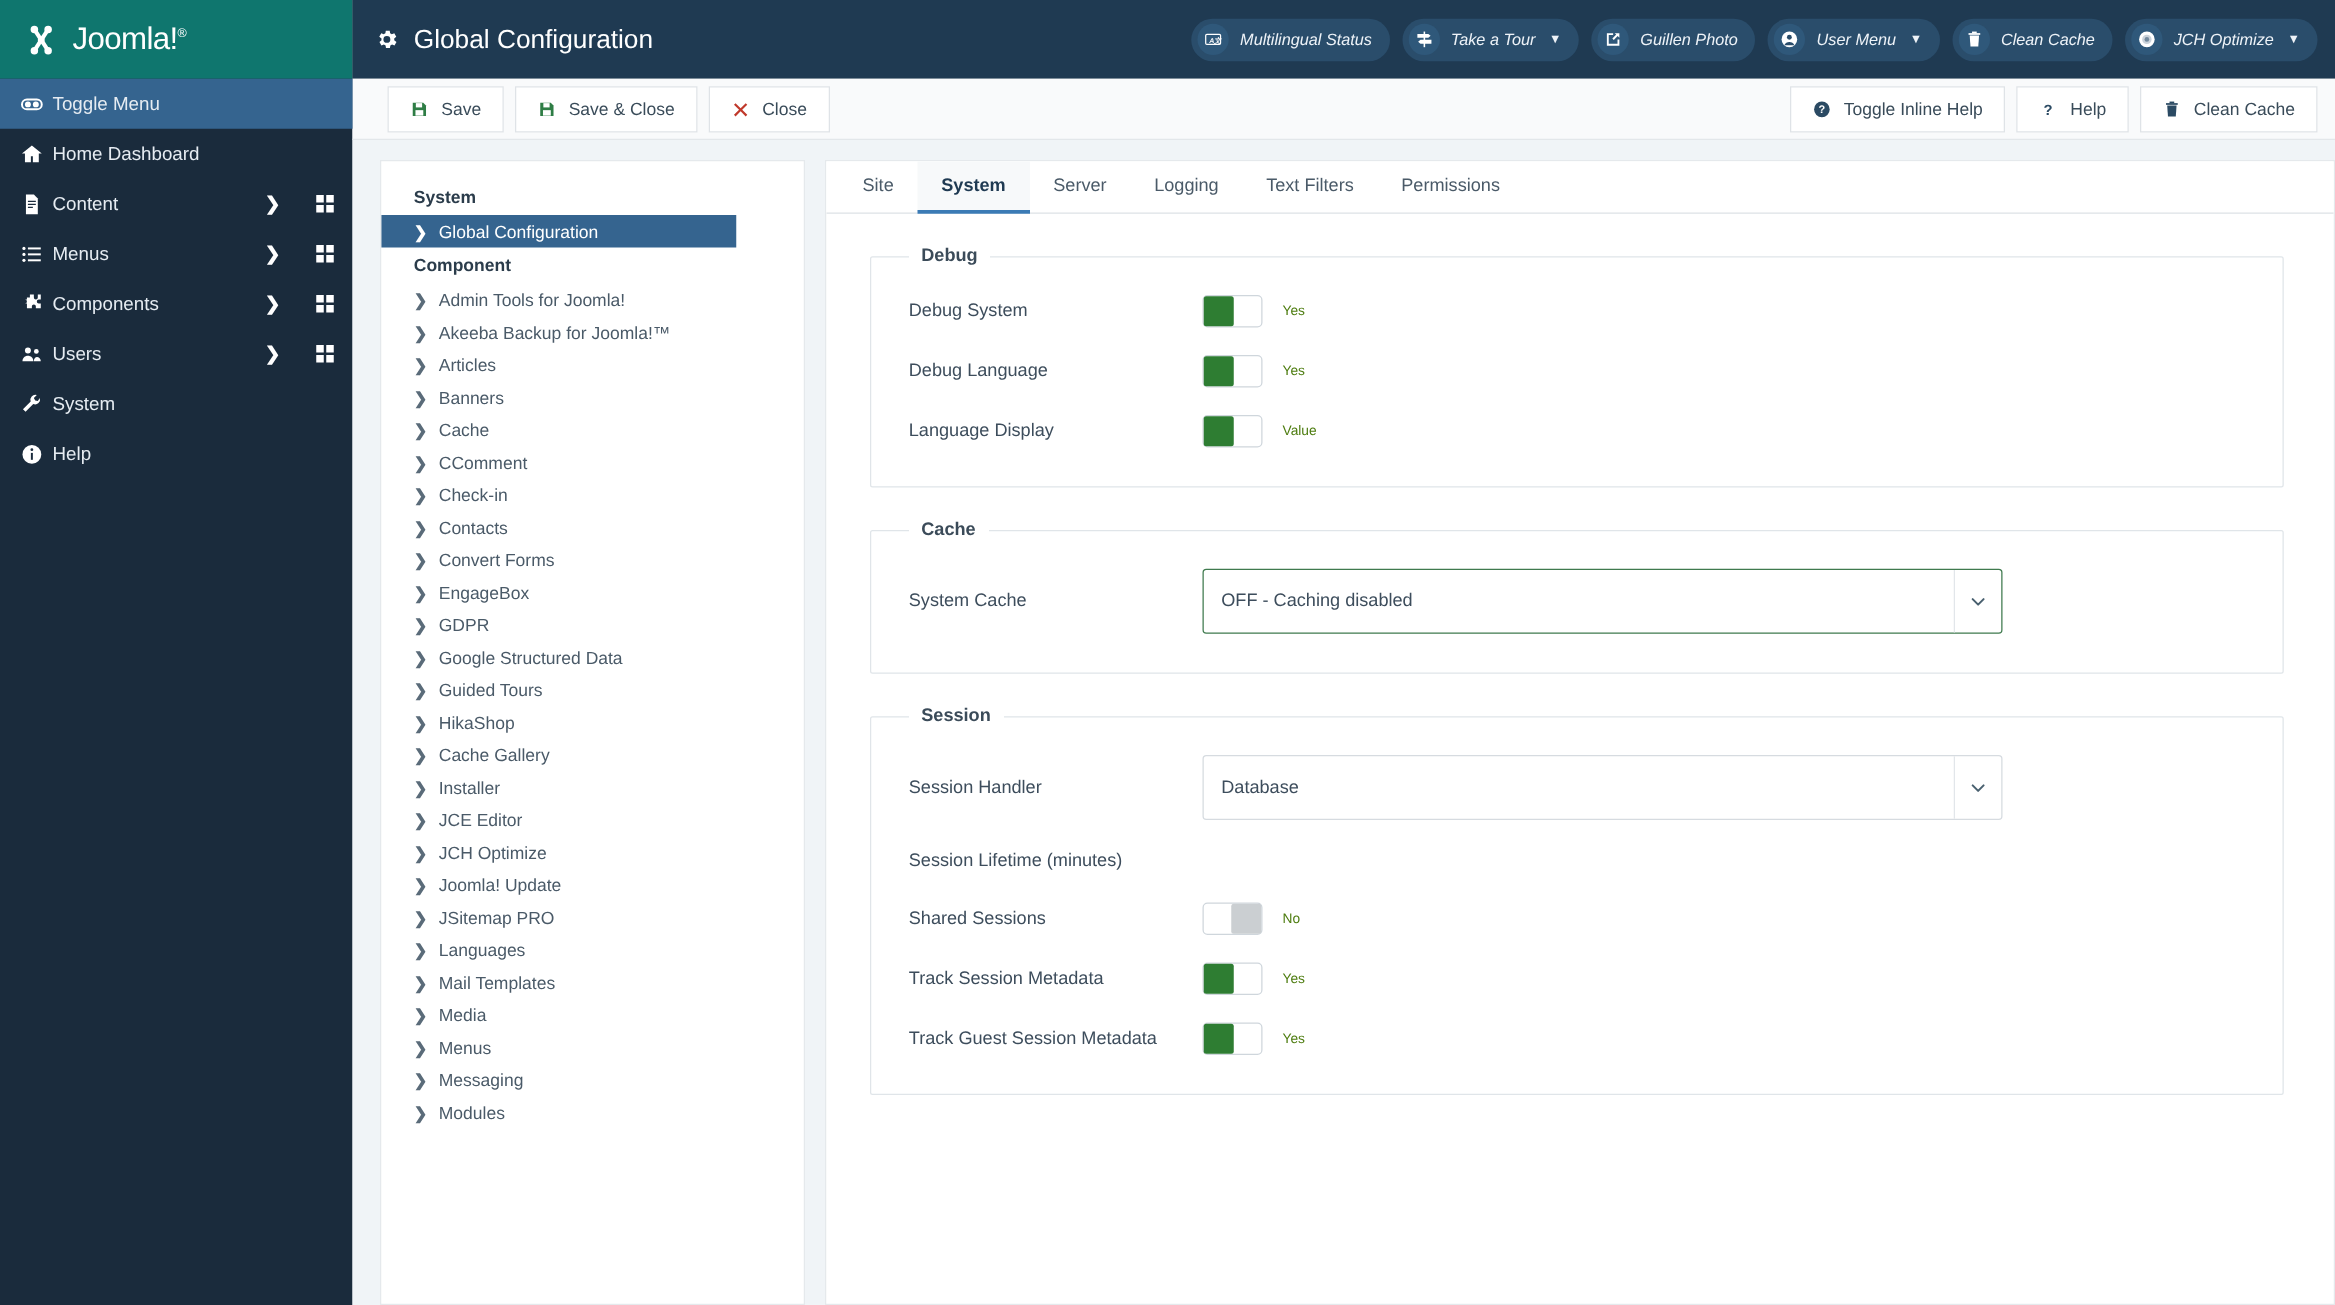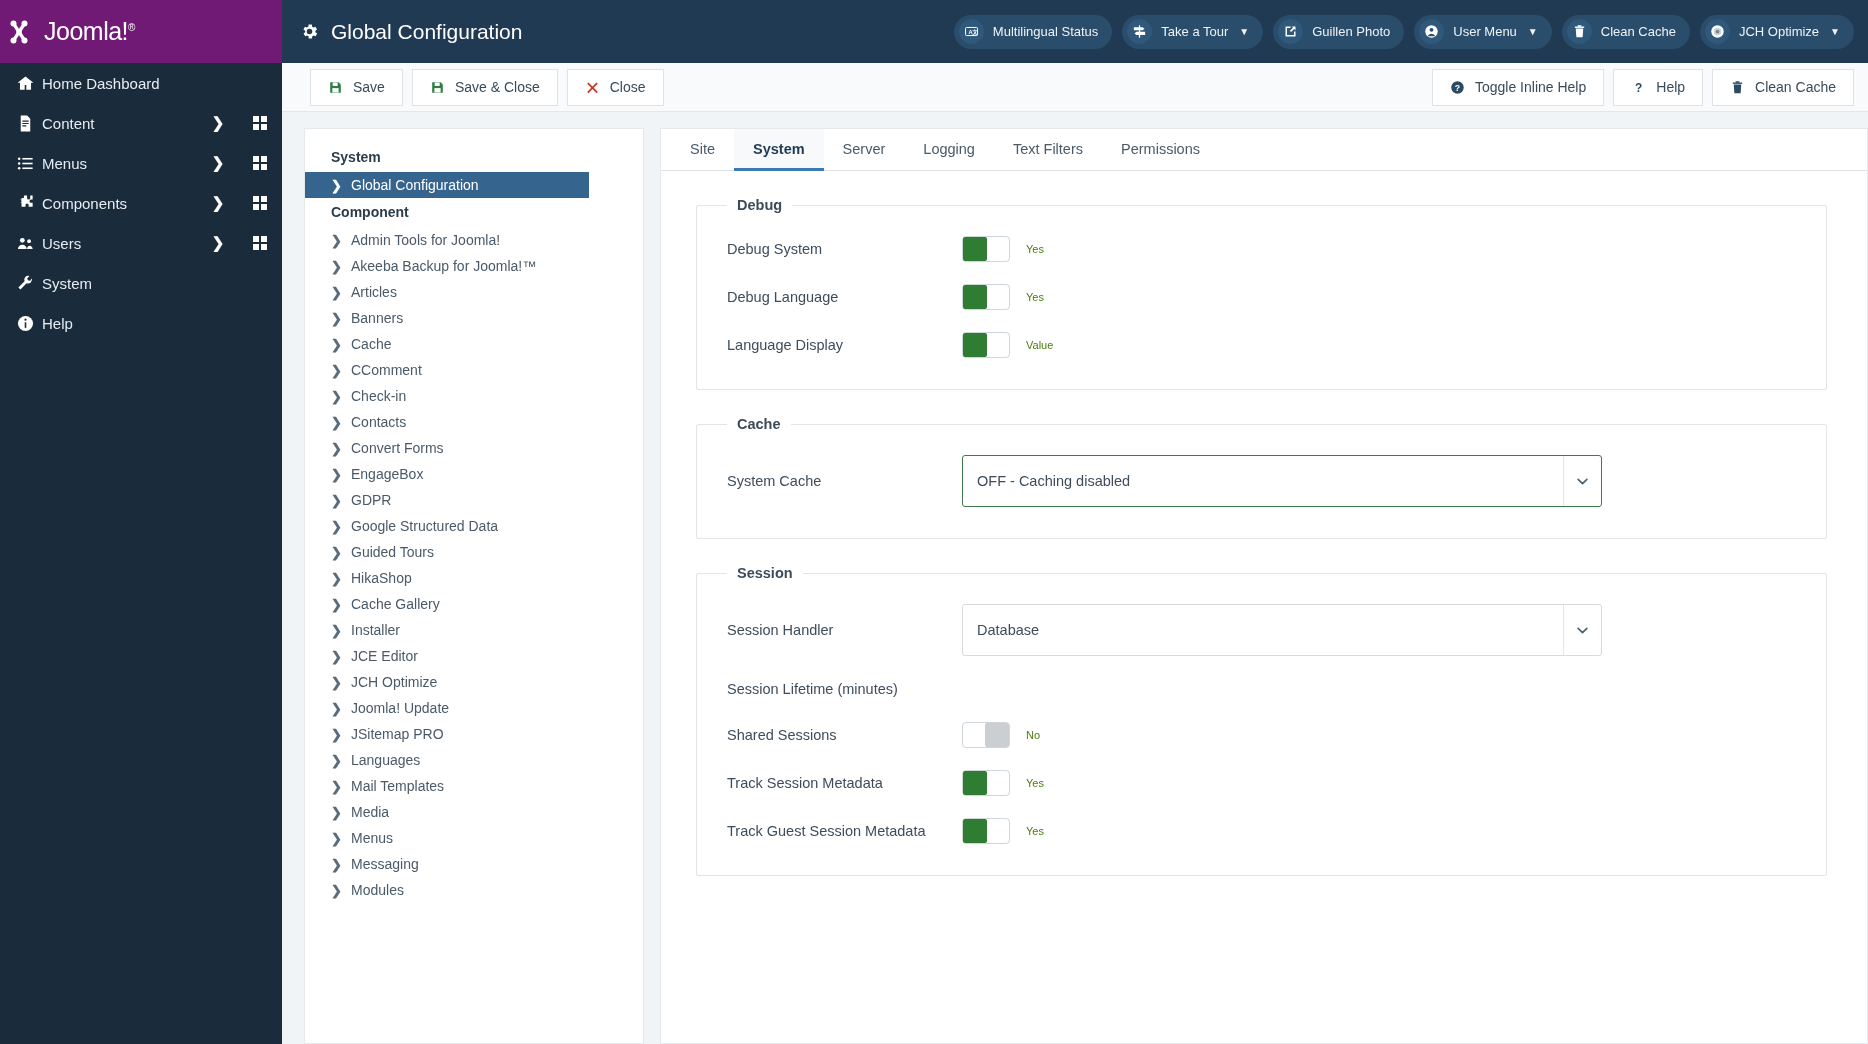--- a/index.html
+++ b/index.html
@@ -12,21 +12,21 @@
   .app { display: flex; width: 1868px; height: 1044px; }
 
   
   .sidebar {
     width: 282px; flex: 0 0 282px;
     background: #1a2b3c;
     display: flex; flex-direction: column;
   }
   .brand {
     height: 63px; display: flex; align-items: center;
-    padding-left: 4px; background: #701a75;
+    padding-left: 18px; background: #0f766e;
   }
   .brand-logo { display: flex; align-items: center; gap: 10px; }
   .brand-text { color: #fff; font-size: 25px; letter-spacing: -0.5px; font-weight: 400; }
   .brand-text sup { font-size: 10px; vertical-align: super; }
 
   .nav-item {
     display: flex; align-items: center;
     height: 40px; padding: 0 0 0 8px;
     color: #e6ecf2; font-size: 15px;
     cursor: pointer; position: relative;
@@ -61,20 +61,21 @@
     display: flex; align-items: center; gap: 12px;
     color: #fff; font-size: 21px; font-weight: 400;
     flex: 1; white-space: nowrap;
   }
   .pill {
     display: flex; align-items: center; gap: 9px;
     background: #2a4d6b; border-radius: 20px;
     height: 34px; padding: 0 14px 0 5px;
     color: #eef3f8; font-size: 13px; white-space: nowrap;
     cursor: pointer;
+    font-style: italic;
   }
   .pill-ico {
     width: 25px; height: 25px; border-radius: 50%;
     background: #2f587a; display: flex;
     align-items: center; justify-content: center;
     color: #fff; flex: 0 0 25px;
   }
   .pill .chev { font-size: 10px; margin-left: 2px; }
 
   
@@ -206,20 +207,30 @@
             <path d="M7.6 5.2 L16.4 18.8" stroke="#fff" stroke-width="2.6"></path>
             <path d="M16.4 5.2 L7.6 18.8" stroke="#fff" stroke-width="2.6"></path>
             <circle cx="12" cy="12" r="2.2"></circle>
           </g>
         </svg>
         <span class="brand-text"><span>Joomla!</span><sup>®</sup></span>
       </div>
     </div>
 
     <div id="nav-list">
+        <div class="nav-item active">
+          <span class="ico">
+            <svg width="19" height="19" viewBox="0 0 24 24">
+              <rect x="2" y="7" width="20" height="10" rx="5" fill="none" stroke="#ffffff" stroke-width="2"></rect>
+              <circle cx="8" cy="12" r="3" fill="#ffffff"></circle>
+              <circle cx="16" cy="12" r="3" fill="#ffffff"></circle>
+            </svg>
+          </span>
+          <span class="label">Toggle Menu</span>
+        </div>
         <div class="nav-item">
           <span class="ico">
             <svg width="19" height="19" viewBox="0 0 24 24">
               <path d="M12 3 L2 11h3v9h6v-6h2v6h6v-9h3z" fill="#ffffff"></path>
             </svg>
           </span>
           <span class="label">Home Dashboard</span>
         </div>
         <div class="nav-item">
           <span class="ico">

